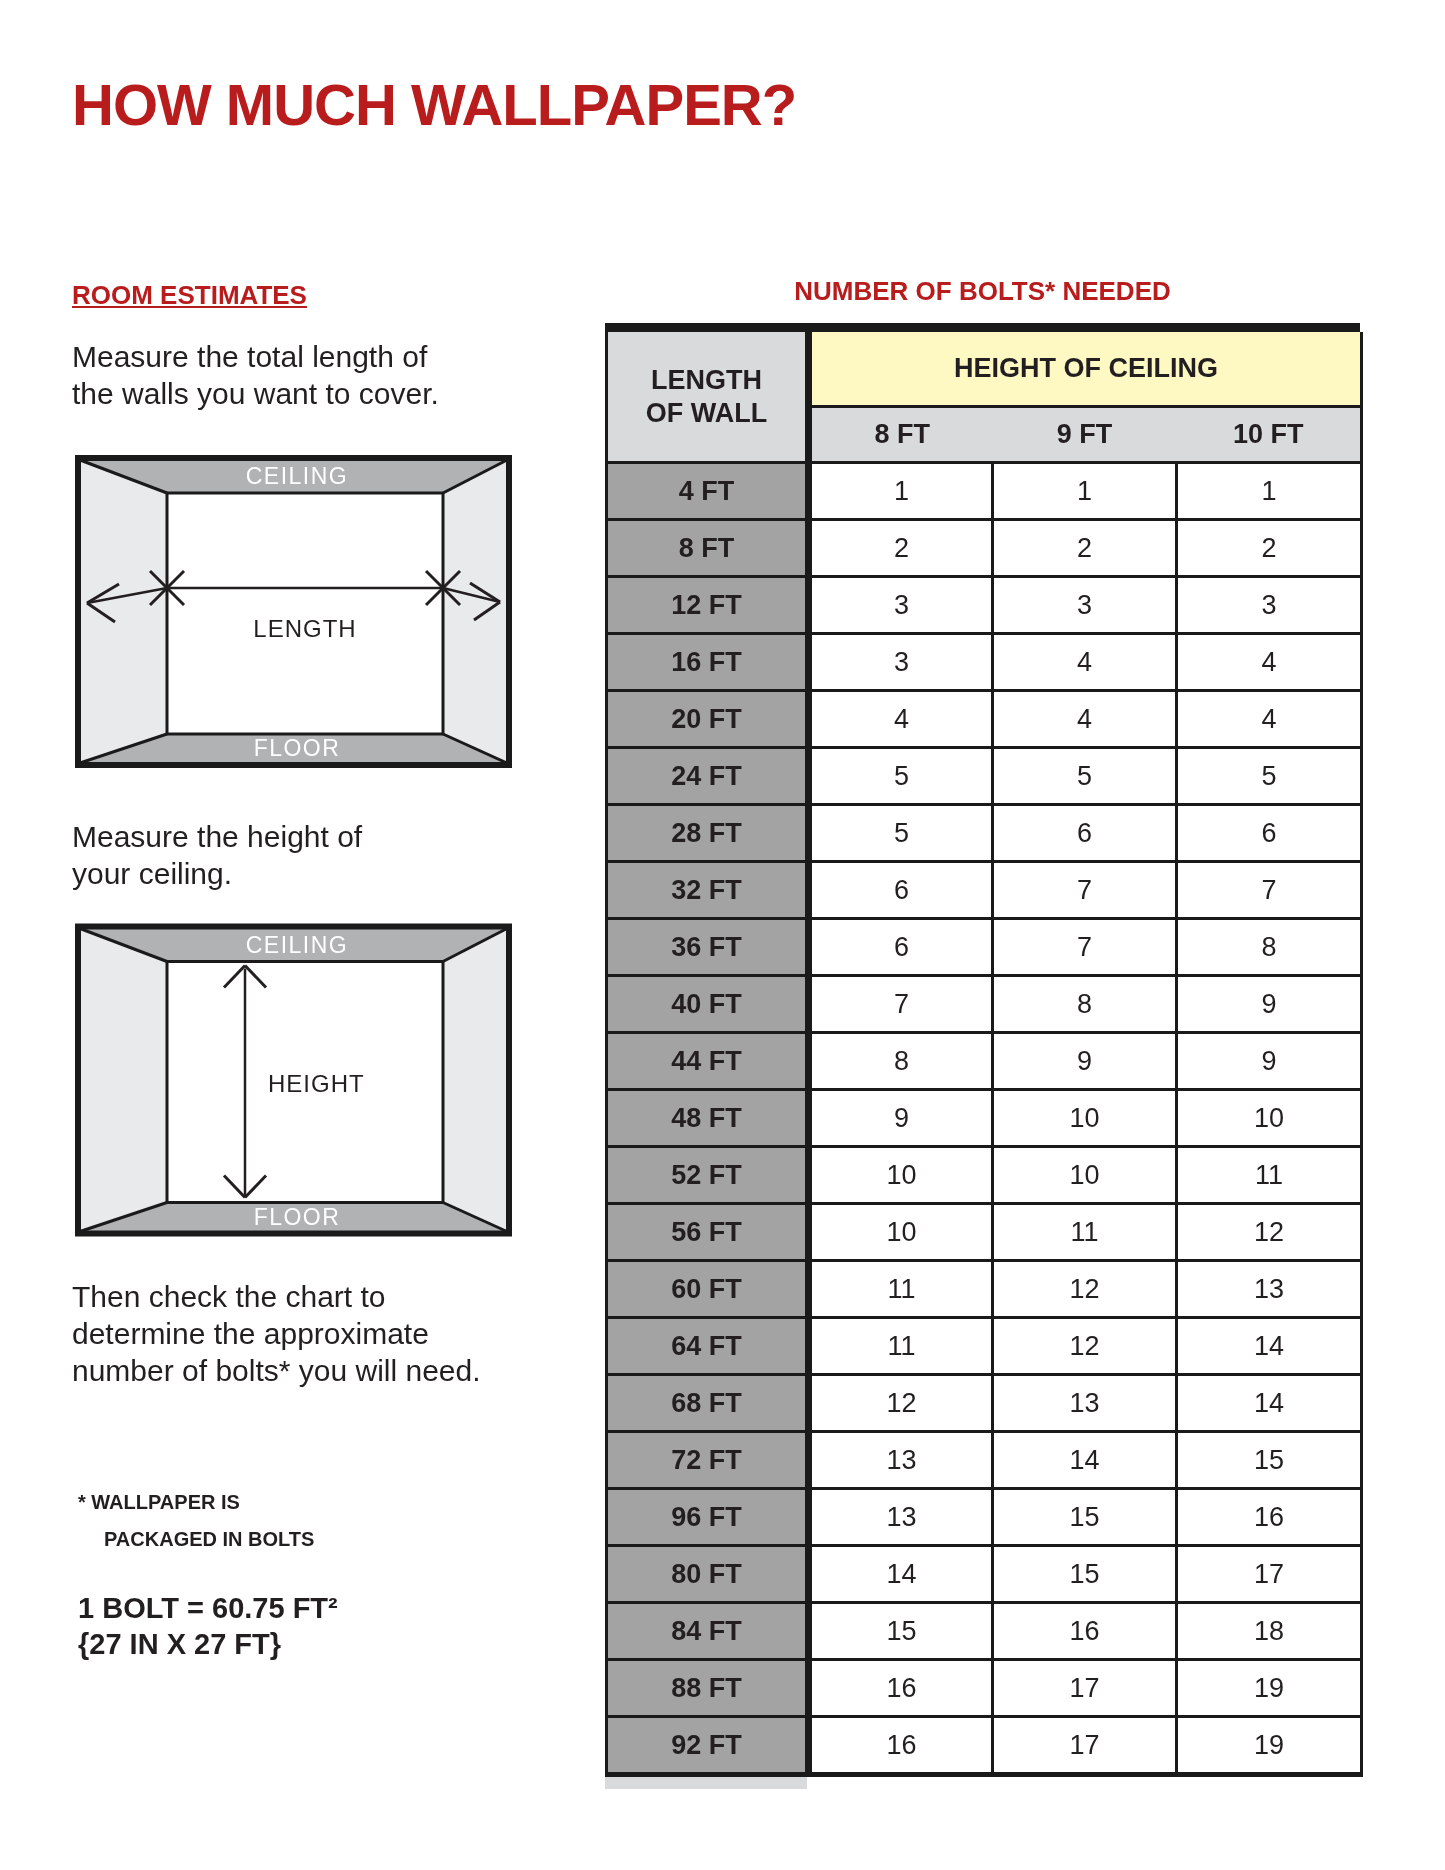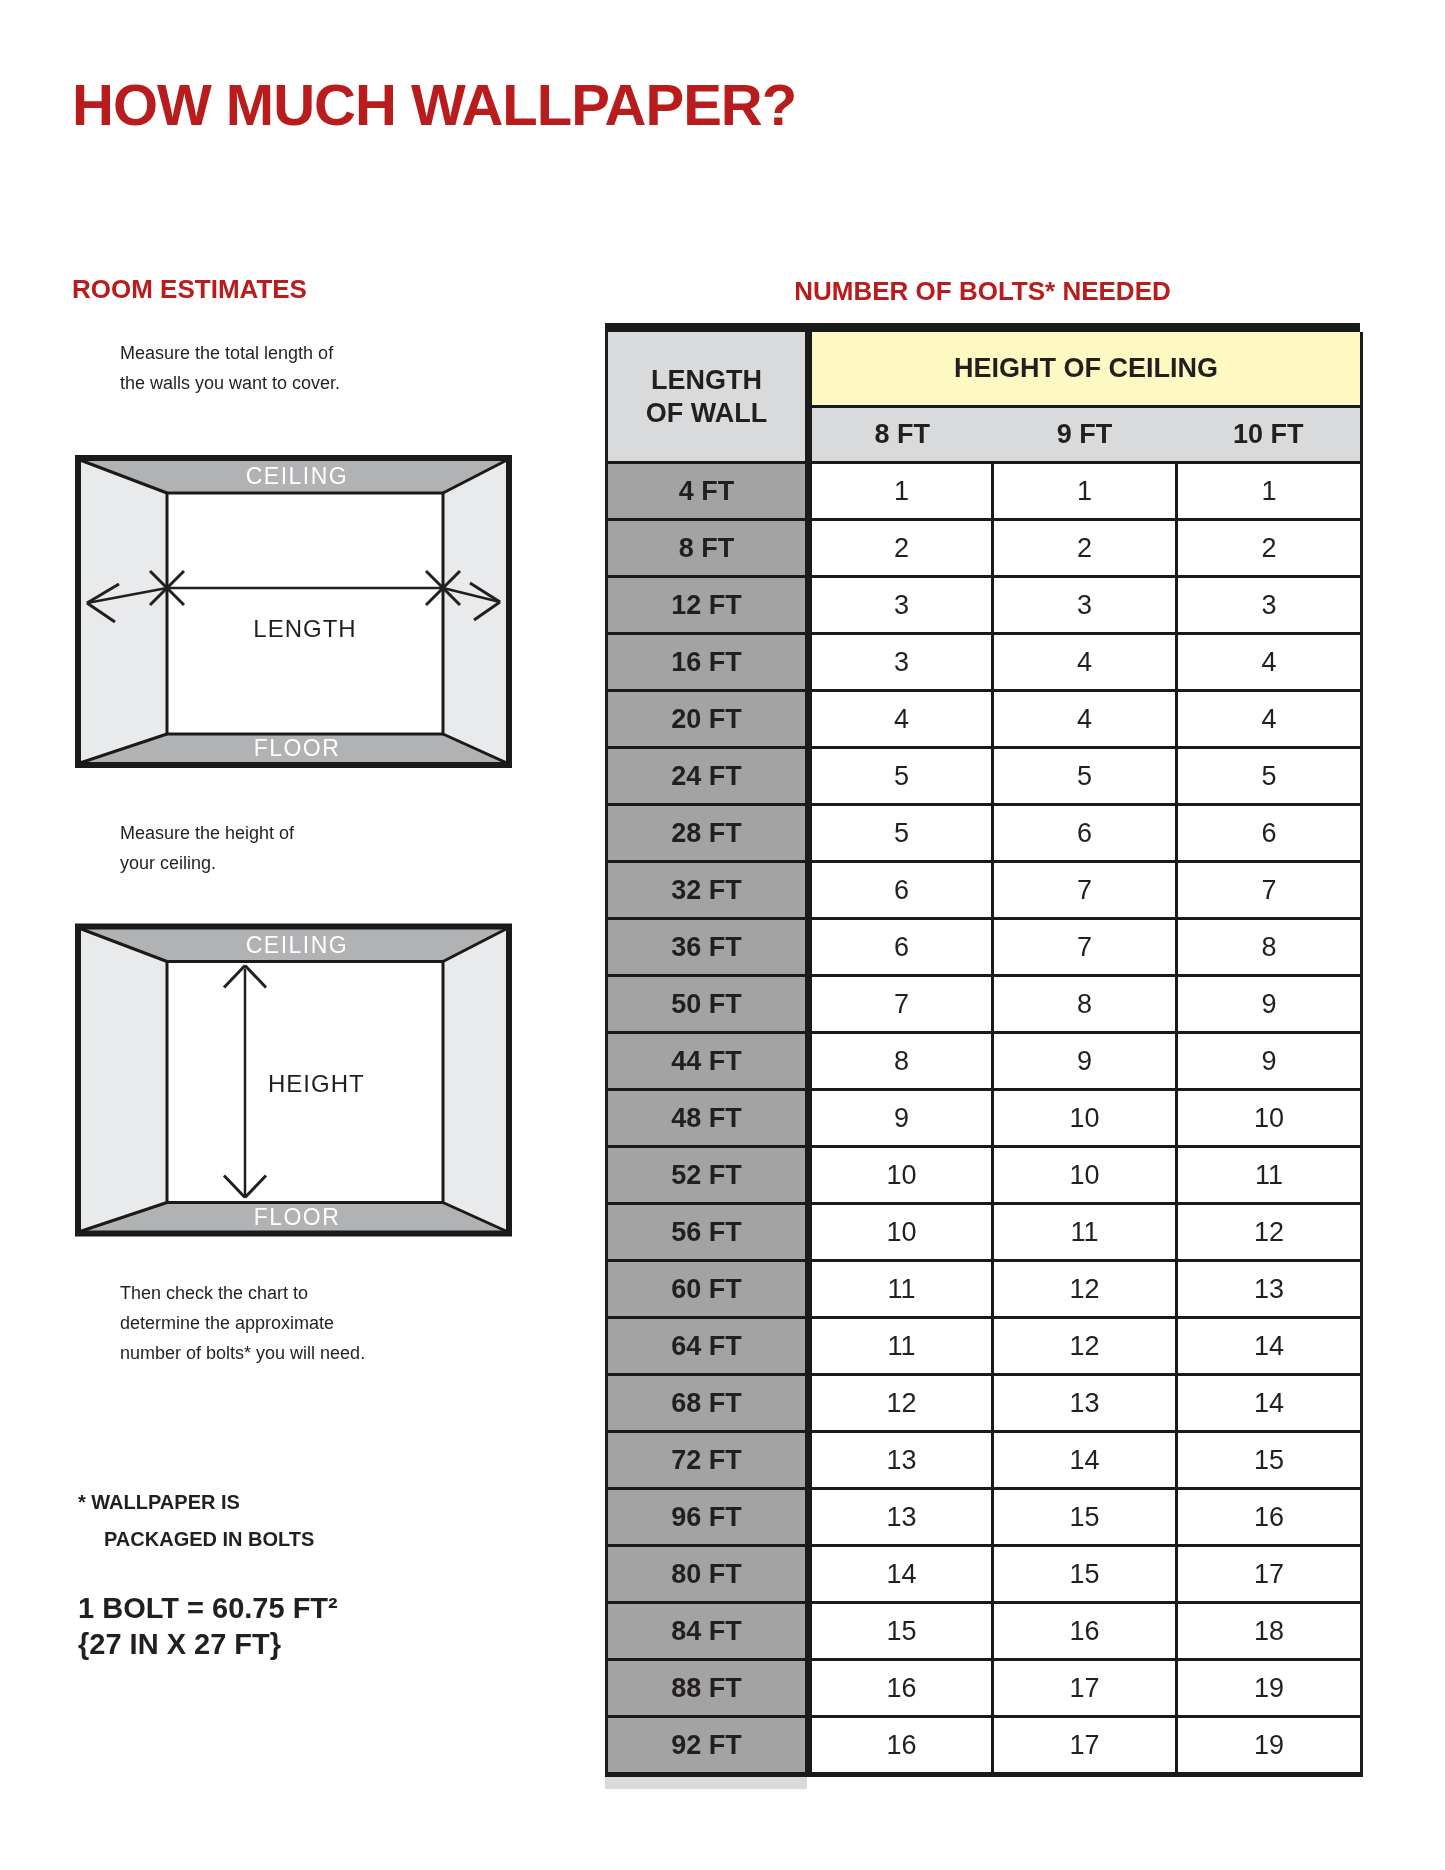--- a/index.html
+++ b/index.html
@@ -6,23 +6,23 @@
   body{
     position:relative;width:1445px;height:1870px;background:#ffffff;
     font-family:"Liberation Sans","DejaVu Sans",sans-serif;color:#231f20;
     overflow:hidden;
   }
   .abs{position:absolute;}
   .preline{white-space:pre-line;}
   .blue{color:#b91c1c;}
   #title{left:72px;top:76px;font-size:58px;font-weight:bold;letter-spacing:-1px;line-height:1;}
   .section-head{font-size:26px;font-weight:bold;line-height:1;}
-  #room-estimates{left:72px;top:276px;}
+  #room-estimates{left:72px;top:282px;text-decoration:underline;}
   #bolts-heading-wrap{left:605px;top:278px;width:755px;text-align:center;}
-  .para{font-size:18px;line-height:30px;margin-left:48px;}
+  .para{font-size:30px;line-height:37px;}
   #step1{left:72px;top:338px;}
   #step2{left:72px;top:818px;}
   #step3{left:72px;top:1278px;}
   #footnote{left:78px;top:1484px;font-size:20px;font-weight:bold;line-height:37px;}
   #footnote .indent{padding-left:26px;}
   #boltinfo{left:78px;top:1590px;font-size:29px;font-weight:bold;line-height:36px;}
   #diagram1{left:75px;top:455px;}
   #diagram2{left:75px;top:923px;}
   svg text{font-family:"Liberation Sans","DejaVu Sans",sans-serif;}
   .room-label{fill:#ffffff;font-size:23px;letter-spacing:1.5px;}
@@ -206,21 +206,21 @@
   </tr>
 
   <tr>
     <th class="len">36 FT</th>
     <td>6</td>
     <td>7</td>
     <td>8</td>
   </tr>
 
   <tr>
-    <th class="len">50 FT</th>
+    <th class="len">40 FT</th>
     <td>7</td>
     <td>8</td>
     <td>9</td>
   </tr>
 
   <tr>
     <th class="len">44 FT</th>
     <td>8</td>
     <td>9</td>
     <td>9</td>

